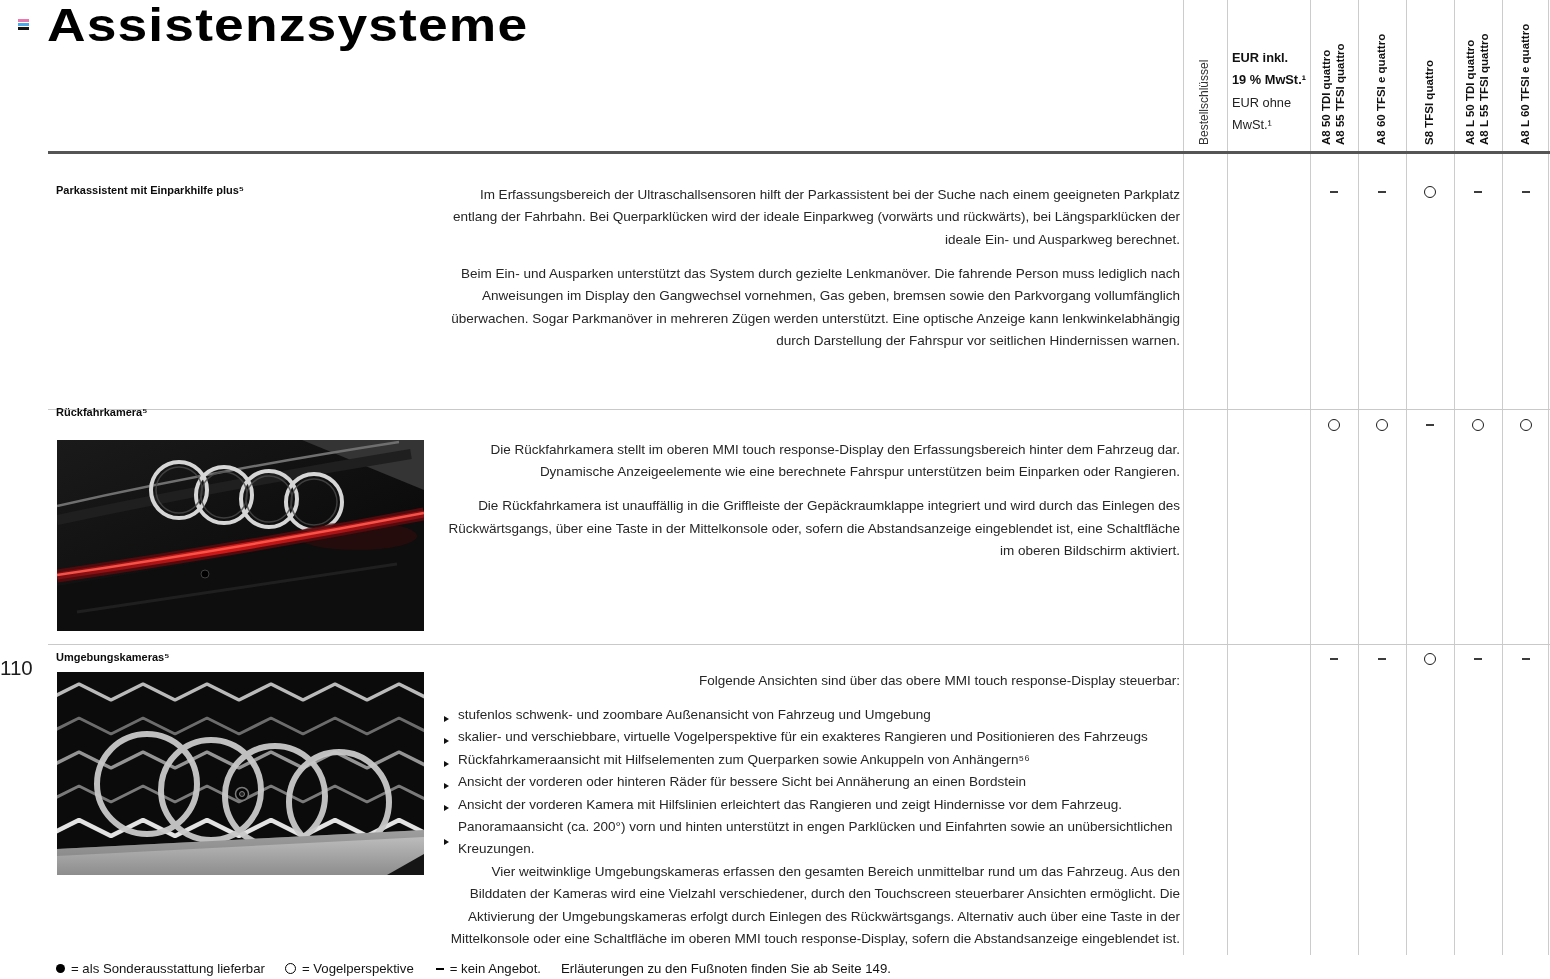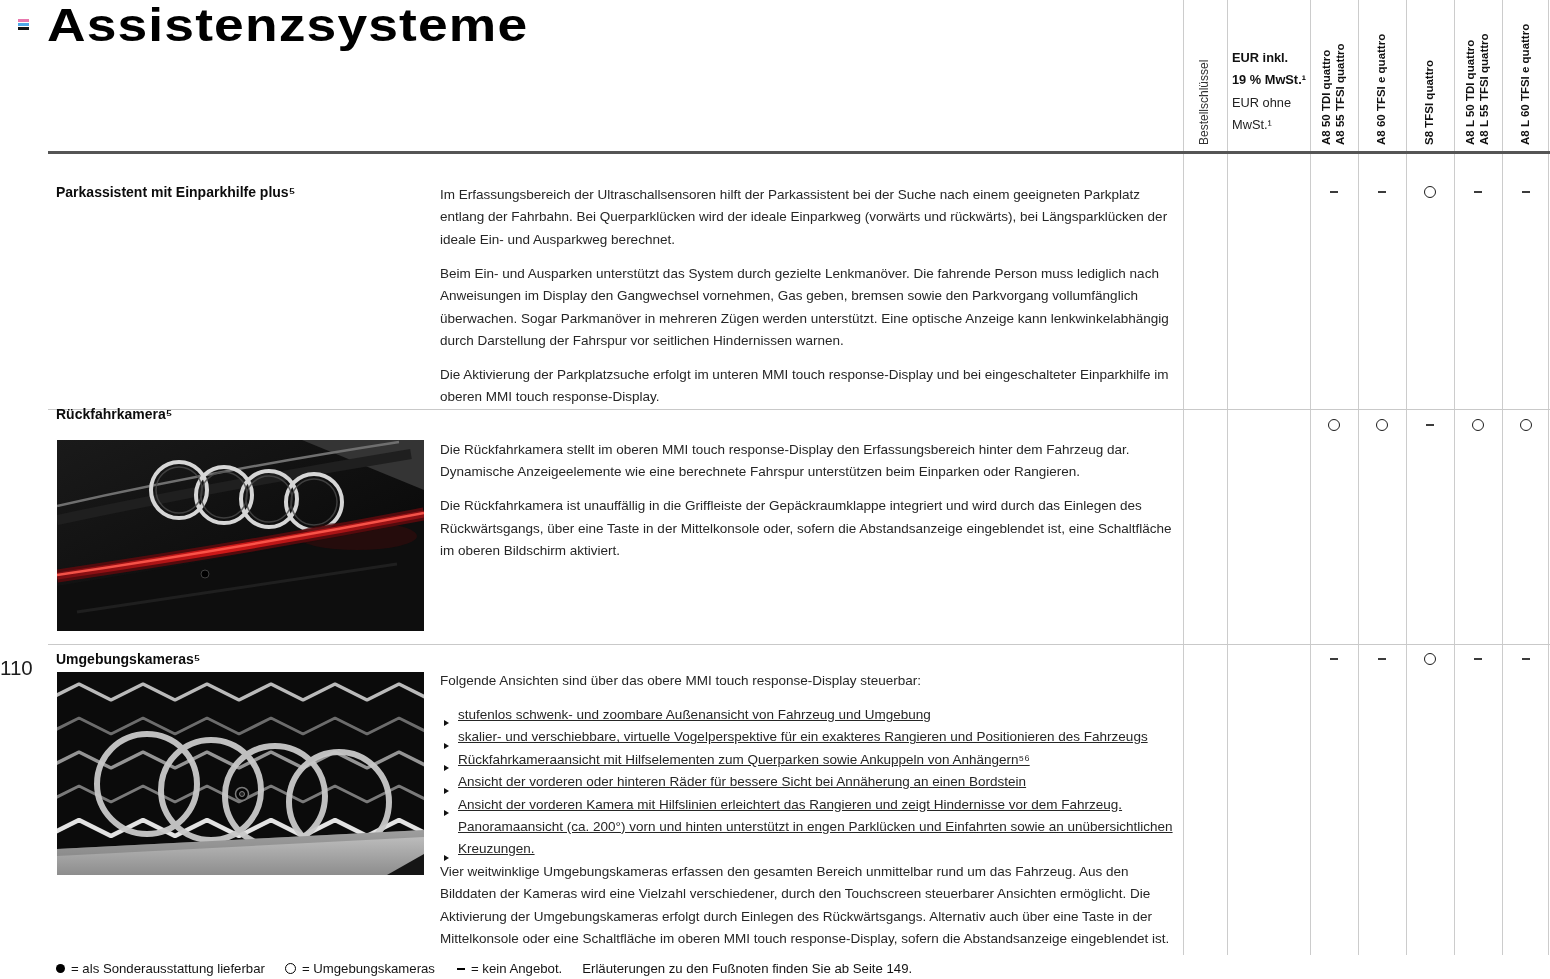--- a/index.html
+++ b/index.html
@@ -28,26 +28,26 @@
     position:absolute;top:145px;width:140px;
     transform:rotate(-90deg);transform-origin:0 0;
     line-height:13.5px;white-space:nowrap;
   }
   .rot .ln{display:block;}
   .order-col{font-size:12px;color:#333;font-weight:400;}
   .model-col{font-size:11.5px;font-weight:700;color:#111;}
   .price-head{position:absolute;left:1232px;top:47px;font-size:12.8px;line-height:22.4px;color:#222;}
   .price-head .b{font-weight:700;color:#111;}
   
-  .row-title{position:absolute;left:56px;margin:0;font-size:14px;font-weight:700;color:#0c0c0c;white-space:nowrap;}
+  .row-title{position:absolute;left:56px;margin:0;font-size:11px;font-weight:700;color:#0c0c0c;white-space:nowrap;}
   .desc{position:absolute;left:440px;width:740px;font-size:13.5px;line-height:22.4px;color:#262626;}
-  .desc p{margin:0 0 11.5px 0;}
+  .desc p{margin:0 0 11.5px 0;text-align:right;}
   .desc p:last-child{margin-bottom:0;}
   .intro{margin:0 0 6px 0;}
-  .bullet{display:flex;align-items:flex-end;text-decoration:underline;}
+  .bullet{display:flex;align-items:center;}
   .tri{flex:0 0 auto;width:0;height:0;margin:7.5px 9px 0 4px;
        border-left:5px solid #111;border-top:3.5px solid transparent;border-bottom:3.5px solid transparent;}
   .closing{margin-top:11.5px;}
   
   .photo{position:absolute;left:57px;overflow:hidden;background:#000;}
   .photo svg{display:block;}
   
   .avail-cell{position:absolute;width:48px;height:12px;display:flex;align-items:center;justify-content:center;}
   .av-open::before{content:"";display:block;width:10px;height:10px;border:1.4px solid #1d1d1d;border-radius:50%;}
   .av-dash::before{content:"";display:block;width:8px;height:2px;background:#3c3c3c;}
@@ -115,21 +115,20 @@
   </div>
   <div class="rot model-col" style="left:1519px">
     <span class="ln">A8 L 60 TFSI e quattro</span>
 
   </div>
 
   <h2 class="row-title" style="top:184px">Parkassistent mit Einparkhilfe plus⁵</h2>
   <div class="desc" style="top:184px">
     <p>Im Erfassungsbereich der Ultraschallsensoren hilft der Parkassistent bei der Suche nach einem geeigneten Parkplatz entlang der Fahrbahn. Bei Querparklücken wird der ideale Einparkweg (vorwärts und rückwärts), bei Längsparklücken der ideale Ein- und Ausparkweg berechnet.</p>
     <p>Beim Ein- und Ausparken unterstützt das System durch gezielte Lenkmanöver. Die fahrende Person muss lediglich nach Anweisungen im Display den Gangwechsel vornehmen, Gas geben, bremsen sowie den Parkvorgang vollumfänglich überwachen. Sogar Parkmanöver in mehreren Zügen werden unterstützt. Eine optische Anzeige kann lenkwinkelabhängig durch Darstellung der Fahrspur vor seitlichen Hindernissen warnen.</p>
-    <p>Die Aktivierung der Parkplatzsuche erfolgt im unteren MMI touch response-Display und bei eingeschalteter Einparkhilfe im oberen MMI touch response-Display.</p>
   </div>
   <span class="avail-cell av-dash" style="left:1310px;top:186px"></span>
   <span class="avail-cell av-dash" style="left:1358px;top:186px"></span>
   <span class="avail-cell av-open" style="left:1406px;top:186px"></span>
   <span class="avail-cell av-dash" style="left:1454px;top:186px"></span>
   <span class="avail-cell av-dash" style="left:1502px;top:186px"></span>
 
   <h2 class="row-title" style="top:406px">Rückfahrkamera⁵</h2>
 
   <div class="photo" style="top:440px;width:367px;height:191px">
@@ -249,19 +248,19 @@
   <span class="avail-cell av-open" style="left:1406px;top:653px"></span>
   <span class="avail-cell av-dash" style="left:1454px;top:653px"></span>
   <span class="avail-cell av-dash" style="left:1502px;top:653px"></span>
 
   <div class="page-num">110</div>
 
   <div class="legend">
     <span class="dot-filled"></span>
     <span class="seg">= als Sonderausstattung lieferbar</span>
     <span class="dot-open"></span>
-    <span class="seg">= Umgebungskameras</span>
+    <span class="seg">= Vogelperspektive</span>
     <span class="dash-icon"></span>
     <span class="seg">= kein Angebot.</span>
     <span class="note">Erläuterungen zu den Fußnoten finden Sie ab Seite 149.</span>
   </div>
 
 </div>
 
 </body></html>

